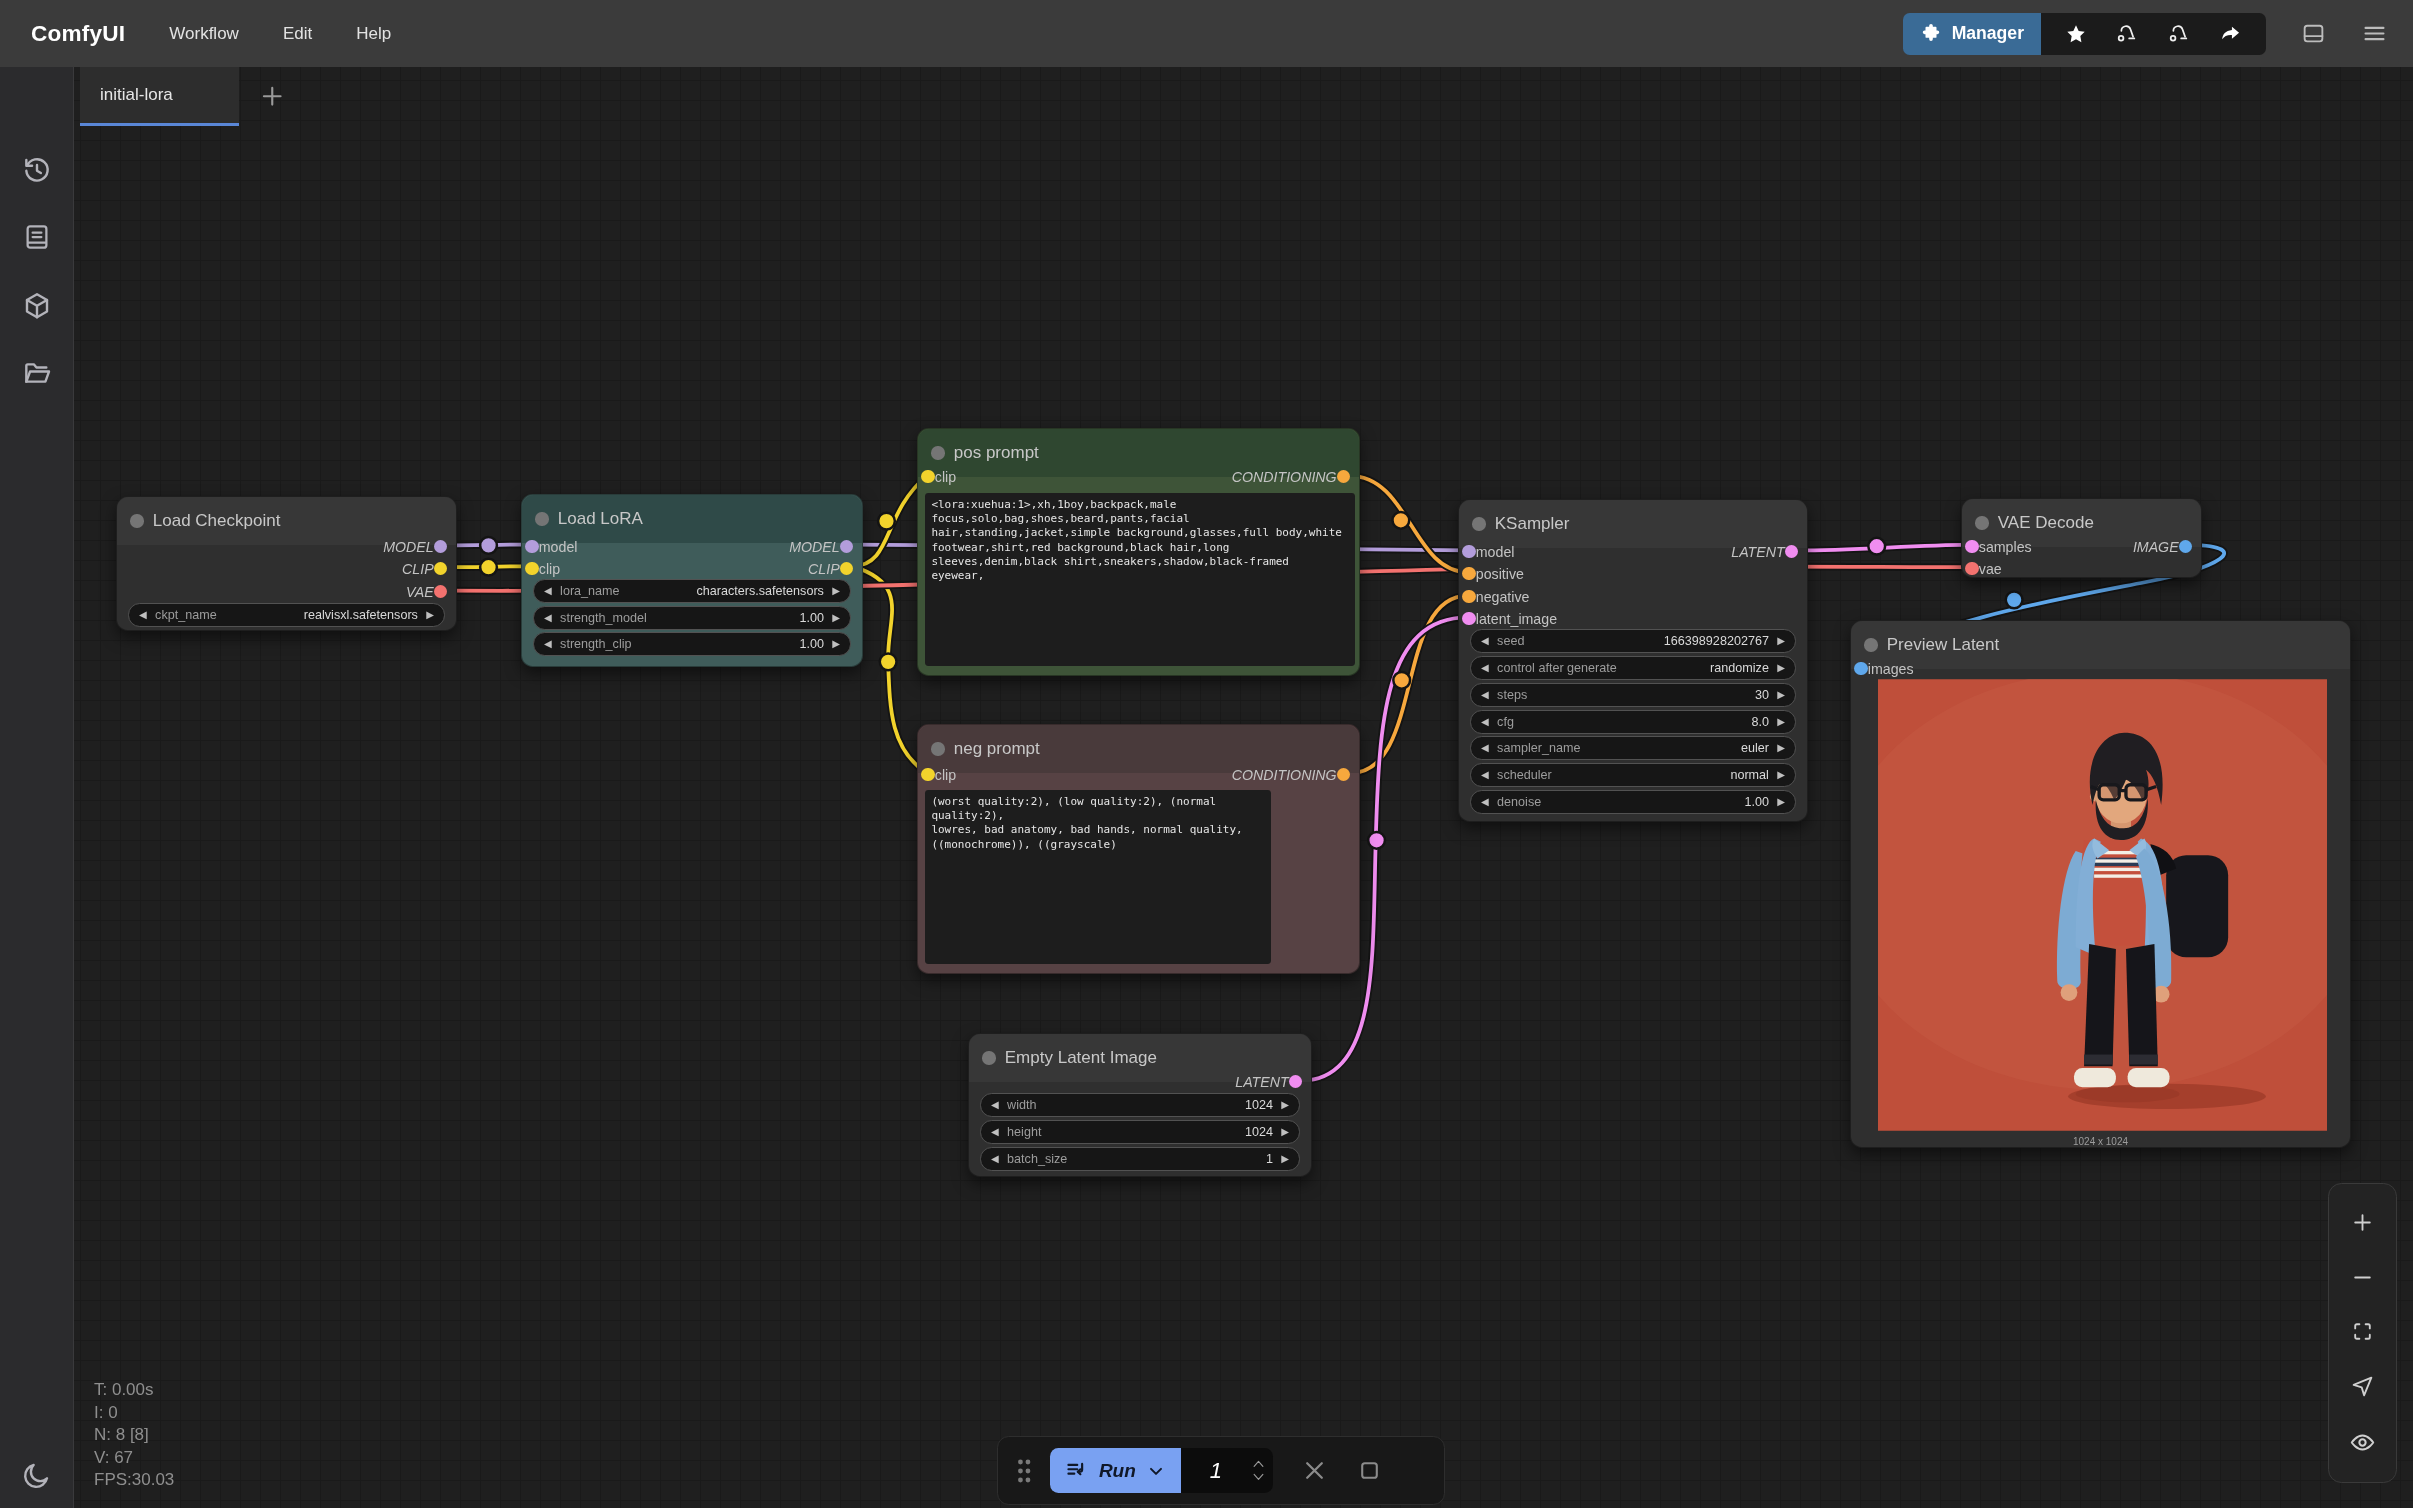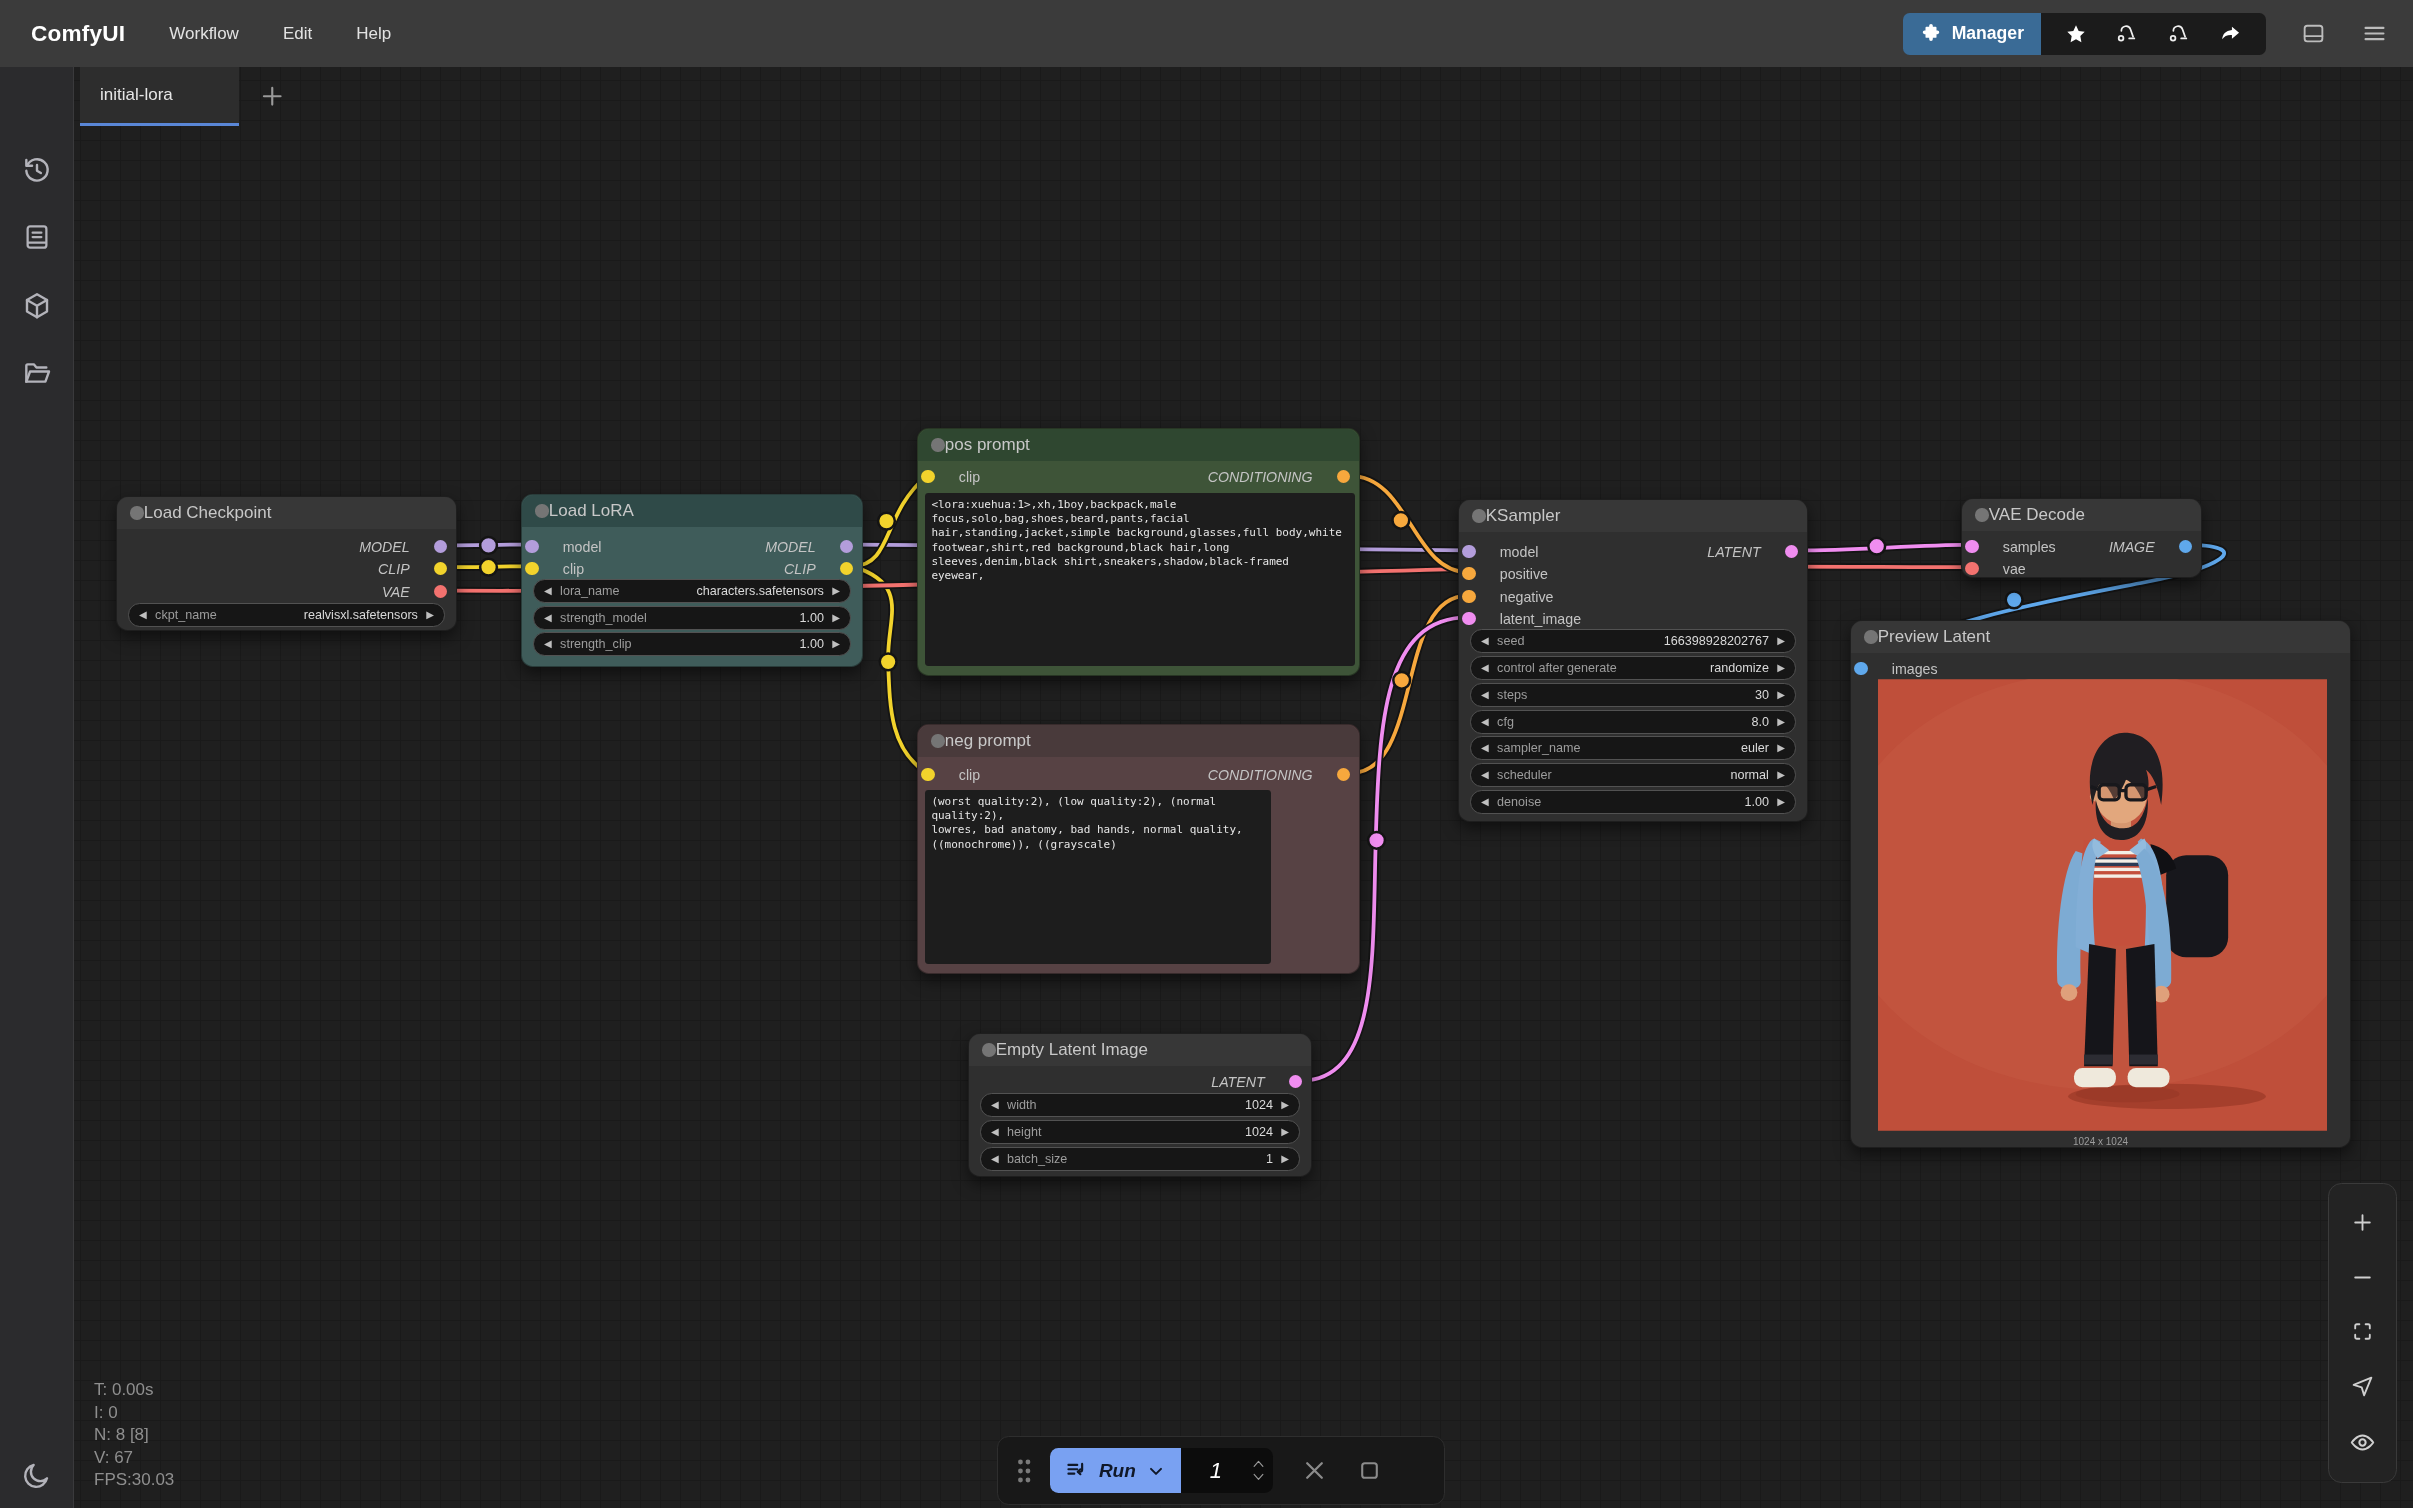--- a/index.html
+++ b/index.html
@@ -40,25 +40,25 @@
   .sb-ic { position:absolute; left:18.4px; width:37px; height:37px; color:#b3b3ba;
     display:flex; align-items:center; justify-content:center; }
 
   
   .node { position:absolute; border-radius:11.7px; background:var(--body);
     box-shadow:0 6.7px 15px rgba(0,0,0,.5); border:0.8px solid rgba(0,0,0,.35); z-index:10; }
   .n-def    { --hdr:#373737; --body:#2f2f2f; }
   .n-teal   { --hdr:#2f4a48; --body:#3f5c5a; }
   .n-green  { --hdr:#2f4730; --body:#3e5438; }
   .n-maroon { --hdr:#493a3b; --body:#574244; }
-  .hdr { height:32px; background:var(--hdr); border-radius:11.7px 11.7px 0 0;
-    display:flex; align-items:center; gap:0; padding:0 13.4px; }
+  .hdr { height:48px; background:var(--hdr); border-radius:11.7px 11.7px 0 0;
+    display:flex; align-items:center; gap:9px; padding:0 13.4px; }
   .tdot { width:13.4px; height:13.4px; border-radius:50%; background:#757575; flex:none; }
   .ttl { font-size:17px; color:#c8c8c8; white-space:nowrap; }
-  .slot { position:absolute; height:17px; display:flex; align-items:center; gap:24px; }
+  .slot { position:absolute; height:17px; display:flex; align-items:center; gap:0; }
   .slot.in  { left:3.4px; }
   .slot.out { right:9px;font-style:italic; }
   .slbl { font-size:14.2px; color:#c4c4c4; white-space:nowrap; }
   .dot { width:13.4px; height:13.4px; border-radius:50%; flex:none; }
   .c-model{background:#b39ddb} .c-clip{background:#f2d32c} .c-vae{background:#f3726f}
   .c-cond{background:#f7a83d} .c-latent{background:#f08df0} .c-image{background:#5fa8ec}
   .widget { position:absolute; left:11px; right:11px; height:23.5px; background:#161616;
     border:1.3px solid #525252; border-radius:11.7px; display:flex; align-items:center;
     padding:0 10px; gap:8.4px; font-size:12.6px; }
   .wname { color:#9d9d9d; white-space:nowrap; }

